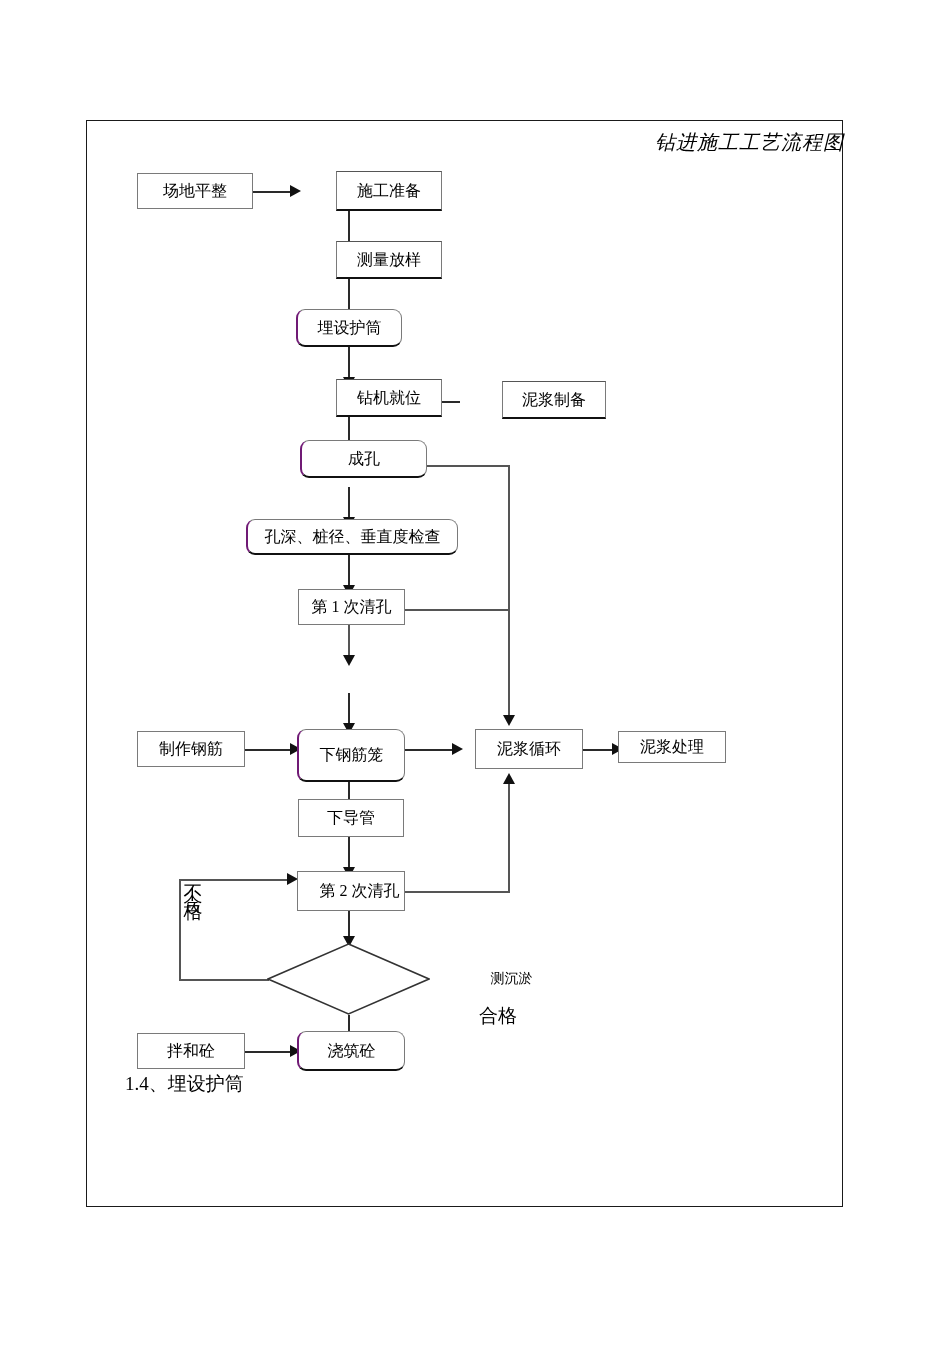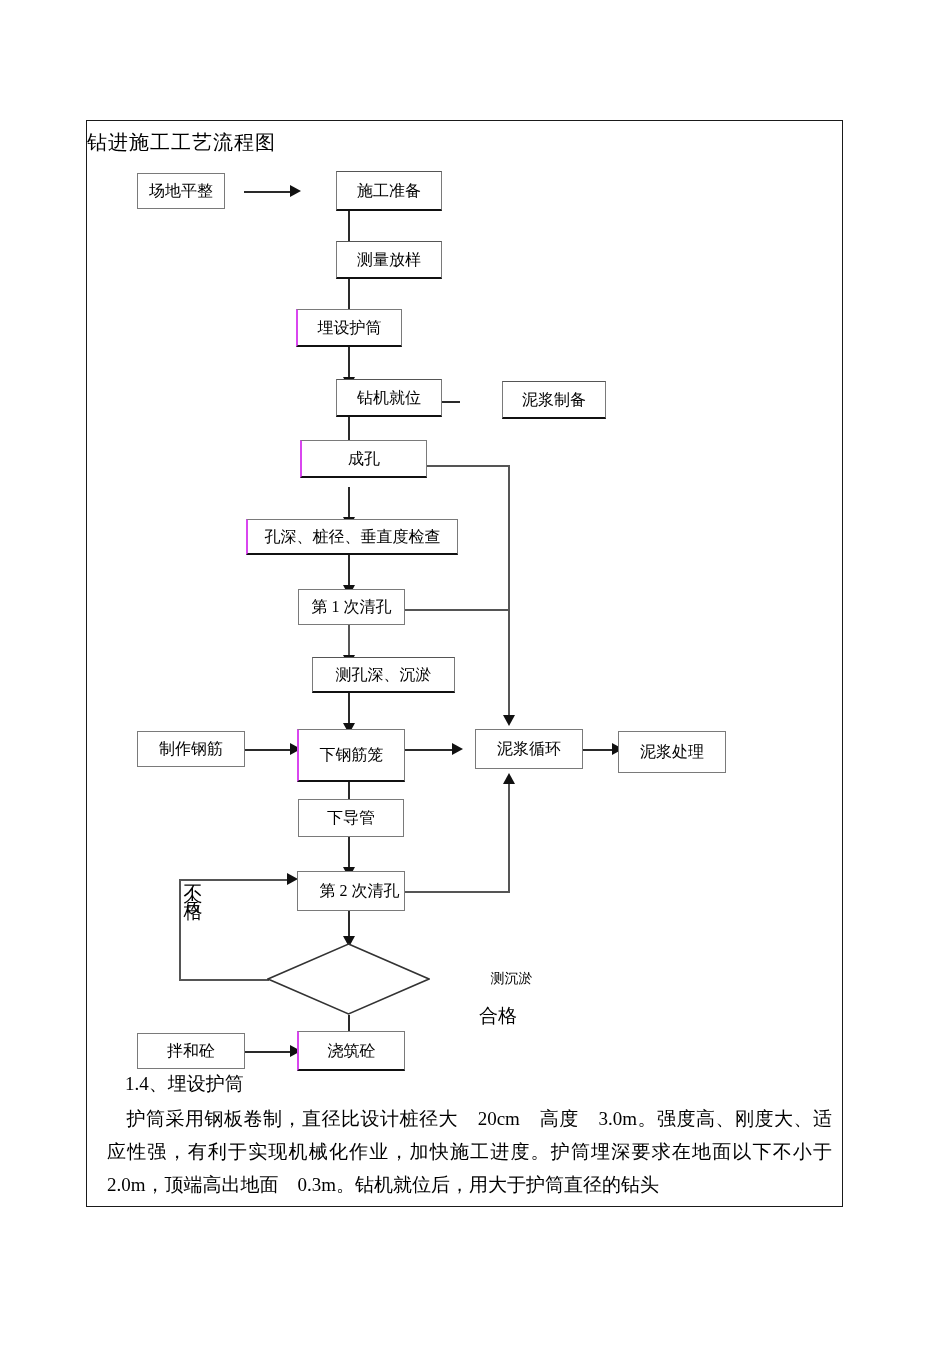--- a/index.html
+++ b/index.html
@@ -35,24 +35,25 @@
     top: 0;
     width: 757px;
     height: 940px;
   }
 
   .title {
     position: absolute;
     left: 0;
     top: 8px;
     width: 757px;
-    text-align: left;
+    text-align: right;
     font-size: 20px;
     letter-spacing: 1px;
     white-space: nowrap;
+    font-style: italic;
   }
 
   
   .node {
     position: absolute;
     box-sizing: border-box;
     border: 1px solid #7a7a7a;
     background: #ffffff;
     display: flex;
     align-items: center;
@@ -62,22 +63,23 @@
     white-space: nowrap;
     z-index: 3;
   }
   
   .node.shade {
     border-bottom: 2px solid #111;
     border-top: 1px solid #555;
     margin-left: 40px;
   }
   .node.shade-lt {
-    border-left: 2px solid #d946ef;
+    border-left: 2px solid #701a75;
     border-bottom: 2px solid #111;
+    border-radius: 9px;
   }
 
   
   .diamond-wrap {
     position: absolute;
     z-index: 3;
   }
   .diamond-label {
     position: absolute;
     width: 100%;
@@ -233,21 +235,21 @@
     <div class="ln v" style="left:92px; top:758px; height:102px;"></div>
     <div class="ln h" style="left:92px; top:758px; width:110px;"></div>
     <div class="arrow right" style="left:200px; top:752px;"></div>
 
     <div class="ln v dark" style="left:261px; top:894px; height:30px;"></div>
     <div class="arrow down" style="left:256px; top:916px;"></div>
 
     <div class="ln h dark" style="left:157px; top:930px; width:48px;"></div>
     <div class="arrow right" style="left:203px; top:924px;"></div>
 
-    <div class="node" style="left:50px; top:52px; width:88px; height:36px;">
+    <div class="node" style="left:50px; top:52px; width:116px; height:36px;">
       <span>场地平整</span>
     </div>
 
     <div class="node shade" style="left:209px; top:50px; width:106px; height:40px;">
       <span>施工准备</span>
     </div>
 
     <div class="node shade" style="left:209px; top:120px; width:106px; height:38px;">
       <span>测量放样</span>
     </div>
@@ -269,37 +271,34 @@
     </div>
 
     <div class="node shade-lt" style="left:159px; top:398px; width:212px; height:36px;">
       <span>孔深、桩径、垂直度检查</span>
     </div>
 
     <div class="node" style="left:211px; top:468px; width:107px; height:36px;">
       <span>第 1 次清孔</span>
     </div>
 
-    <div class="node shade" style="left:185px; top:536px; width:143px; height:36px;">
-      <span>测孔深、沉淤</span>
-    </div>
 
     <div class="node" style="left:50px; top:610px; width:108px; height:36px;">
       <span>制作钢筋</span>
     </div>
 
     <div class="node shade-lt" style="left:210px; top:608px; width:108px; height:53px;">
       <span>下钢筋笼</span>
     </div>
 
     <div class="node" style="left:388px; top:608px; width:108px; height:40px;">
       <span>泥浆循环</span>
     </div>
 
-    <div class="node" style="left:531px; top:610px; width:108px; height:42px;">
+    <div class="node" style="left:531px; top:610px; width:108px; height:32px;">
       <span>泥浆处理</span>
     </div>
 
     <div class="node" style="left:211px; top:678px; width:106px; height:38px;">
       <span>下导管</span>
     </div>
 
     <div class="node" style="left:210px; top:750px; width:108px; height:40px;padding-left:17px;">
       <span>第 2 次清孔</span>
     </div>
@@ -320,16 +319,15 @@
     </div>
 
     <div class="freelabel vertical" style="left:96px; top:748px;">不合格</div>
 
     <div class="freelabel" style="left:392px; top:885px;">合格</div>
 
   </div>
 
   <div id="bodytext">
     <div class="heading">1.4、埋设护筒</div>
-    <p class="para">　护筒采用钢板卷制，直径比设计桩径大　20cm　高度　3.0m。强度高、刚度大、适应性强，有利于实现机械化作业，加快施工进度。护筒埋深要求在地面以下不小于　2.0m，顶端高出地面　0.3m。钻机就位后，用大于护筒直径的钻头</p>
   </div>
 
 </div>
 
 </body></html>

